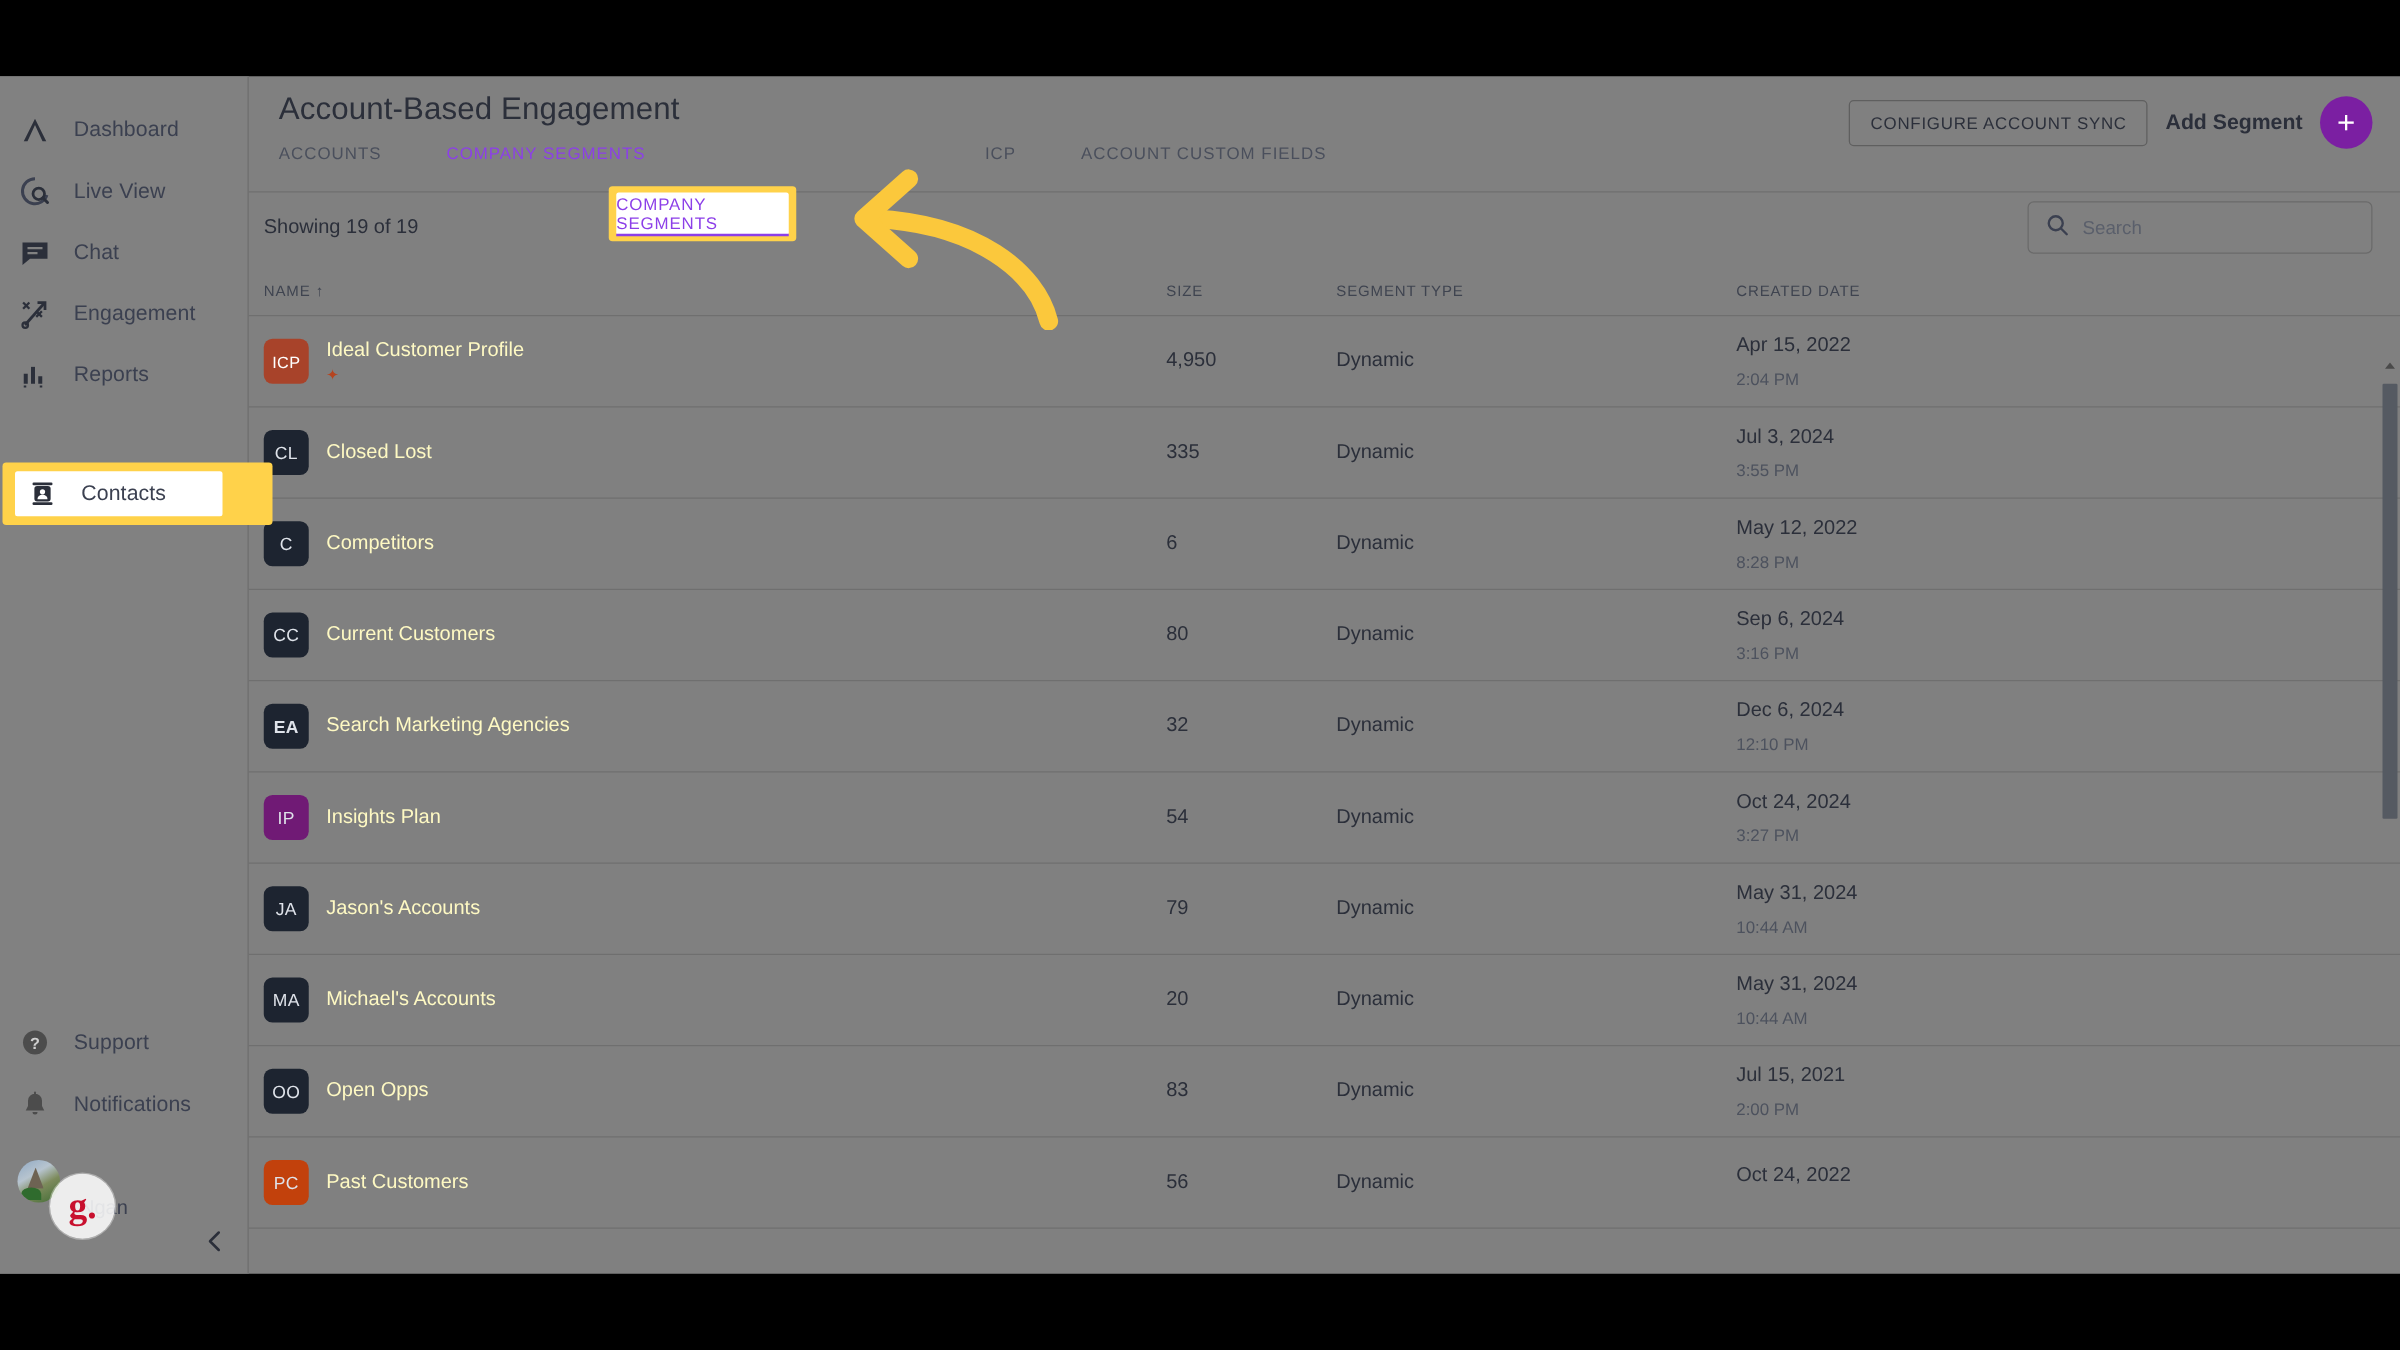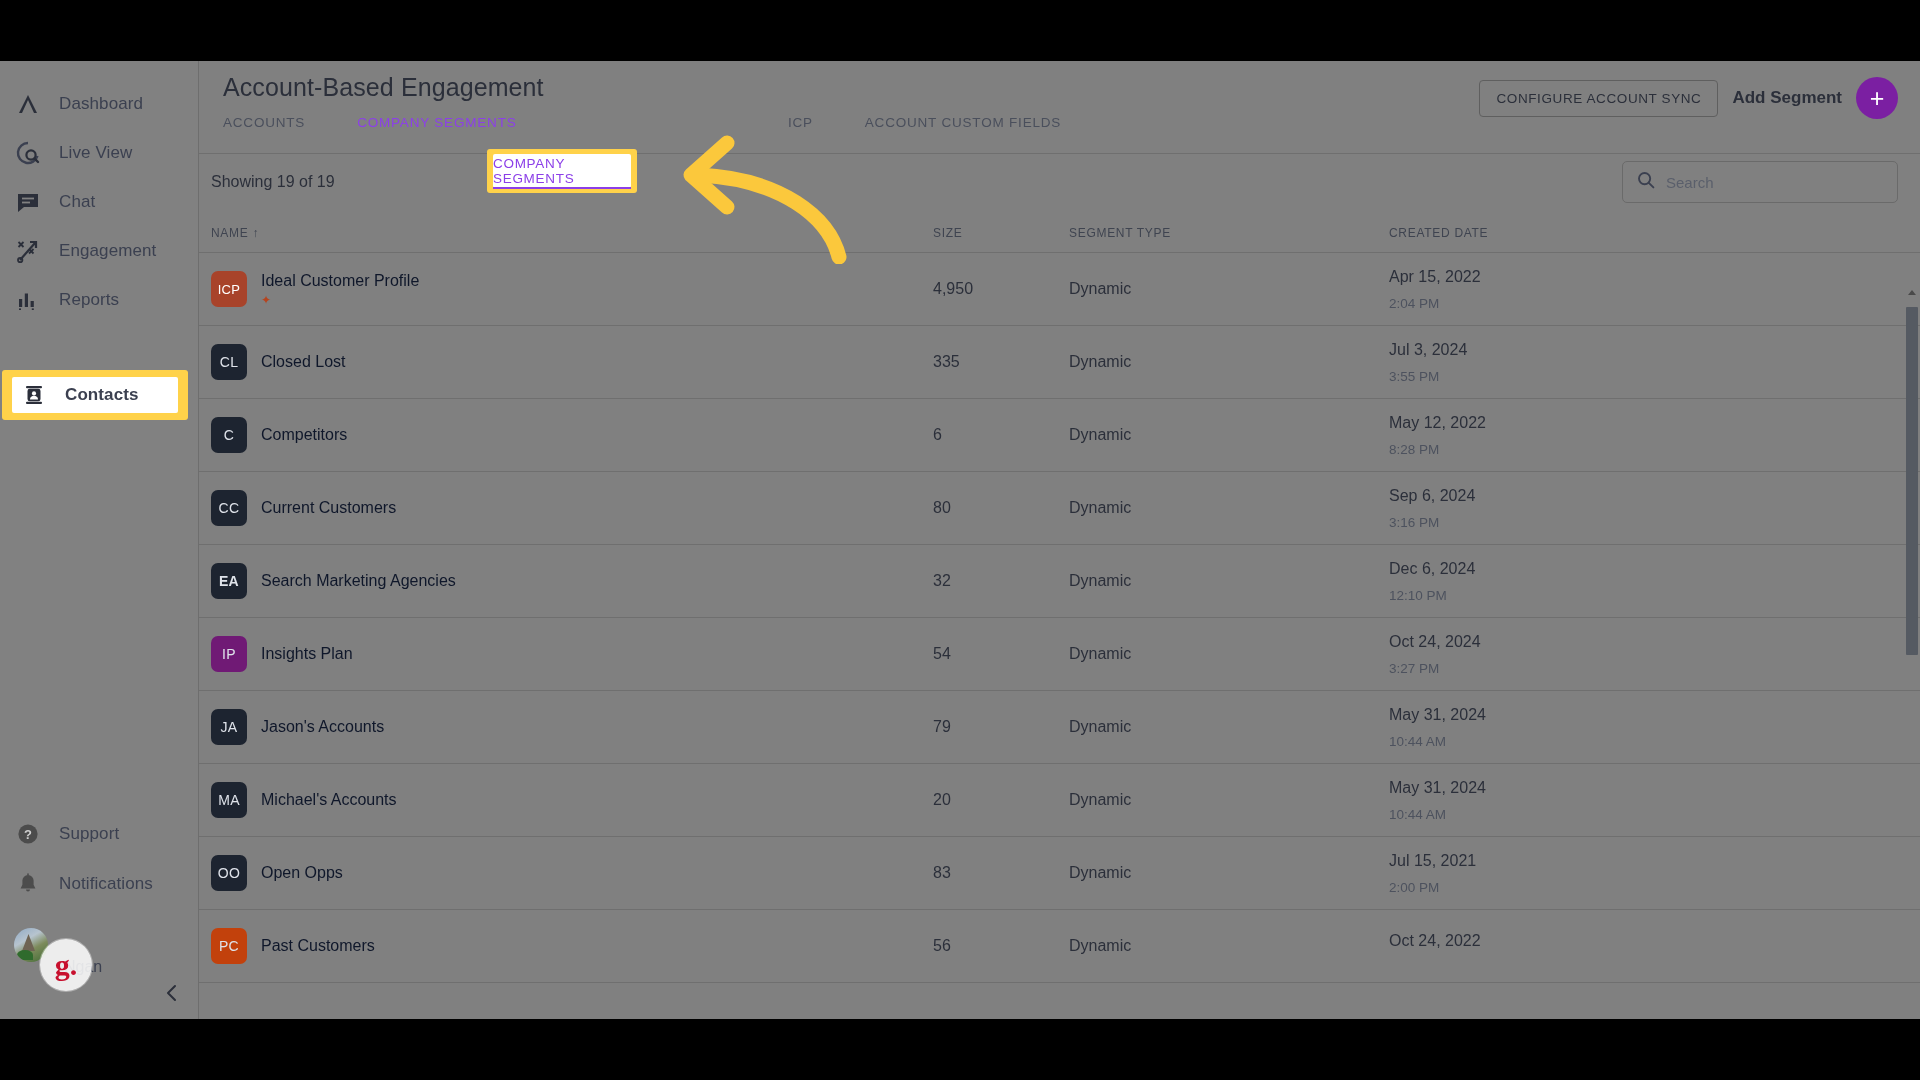--- a/index.html
+++ b/index.html
@@ -30,25 +30,24 @@
     color: #3b4050; font-size: 17px;
     letter-spacing: .1px;
   }
   .nav-item.muted { color: #5e5e5e; }
   .nav-icon { width: 28px; height: 28px; display: flex; align-items: center; justify-content: center; flex: 0 0 28px; }
   .nav-icon svg { display: block; }
 
   
   .hl-contacts {
     position: absolute; left: 2px; top: 309px;
-    width: 186px; height: 50px;
+    width: 216px; height: 50px;
     background: #FFD24A;
     border-radius: 3px;
     z-index: 3;
-    font-weight: bold;
   }
   .hl-contacts-inner {
     position: absolute; left: 10px; top: 7px;
     width: 166px; height: 36px;
     background: #ffffff; border-radius: 2px;
   }
   .hl-contacts .nav-item { position: absolute; left: 8px; top: 6px; height: 38px; padding-left: 10px; color:#3b4050; }
 
   .bottom-nav { position: absolute; left: 0; bottom: 110px; width: 199px; }
   .bottom-nav .nav-item { height: 50px; }
@@ -161,21 +160,21 @@
     padding: 0 12px;
   }
   .namecell { display: flex; align-items: center; gap: 14px; }
   .sq {
     width: 36px; height: 36px; border-radius: 7px; flex: 0 0 36px;
     background: #1D2430; color: #dfe3ea;
     display: flex; align-items: center; justify-content: center;
     font-size: 14px; letter-spacing: .3px;
   }
   .sq.icp { background: #A8432A; color: #fff; font-size: 13px; }
-  .seg-title { font-size: 16px; color: #0f172a; line-height: 1.25; }
+  .seg-title { font-size: 16px; color: #fef9c3; line-height: 1.25; }
   .sparkle { font-size: 12px; color: #B5441F; margin-top: 2px; display:block; }
   .cell { font-size: 16px; color: #2b2f3a; }
   .datecell { display: flex; flex-direction: column; gap: 10px; }
   .date-main { font-size: 16px; color: #2b2f3a; }
   .date-time { font-size: 13.5px; color: #4d525e; }
 
   
   .scrollbar {
     position: absolute; right: 2px; top: 226px;
     width: 12px; height: 632px;

